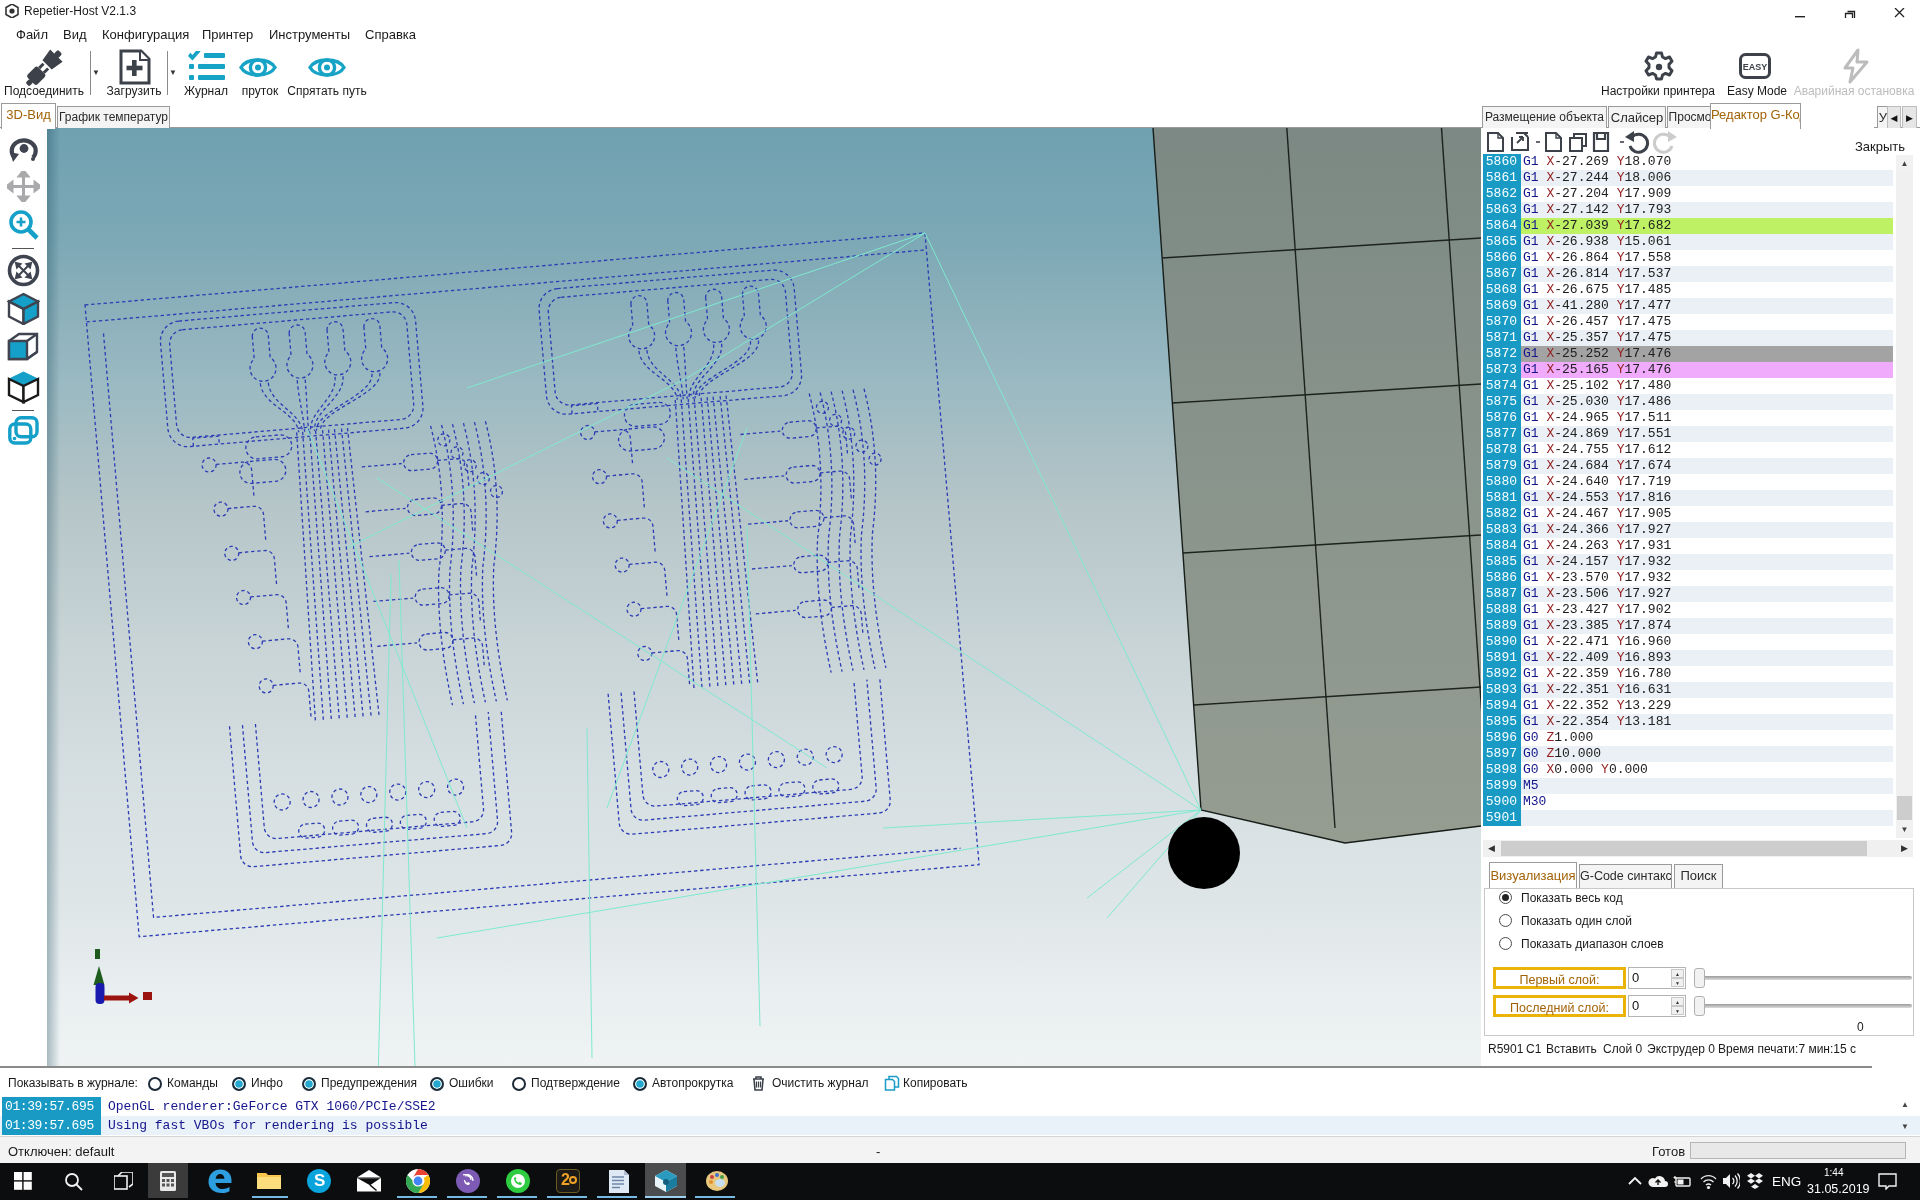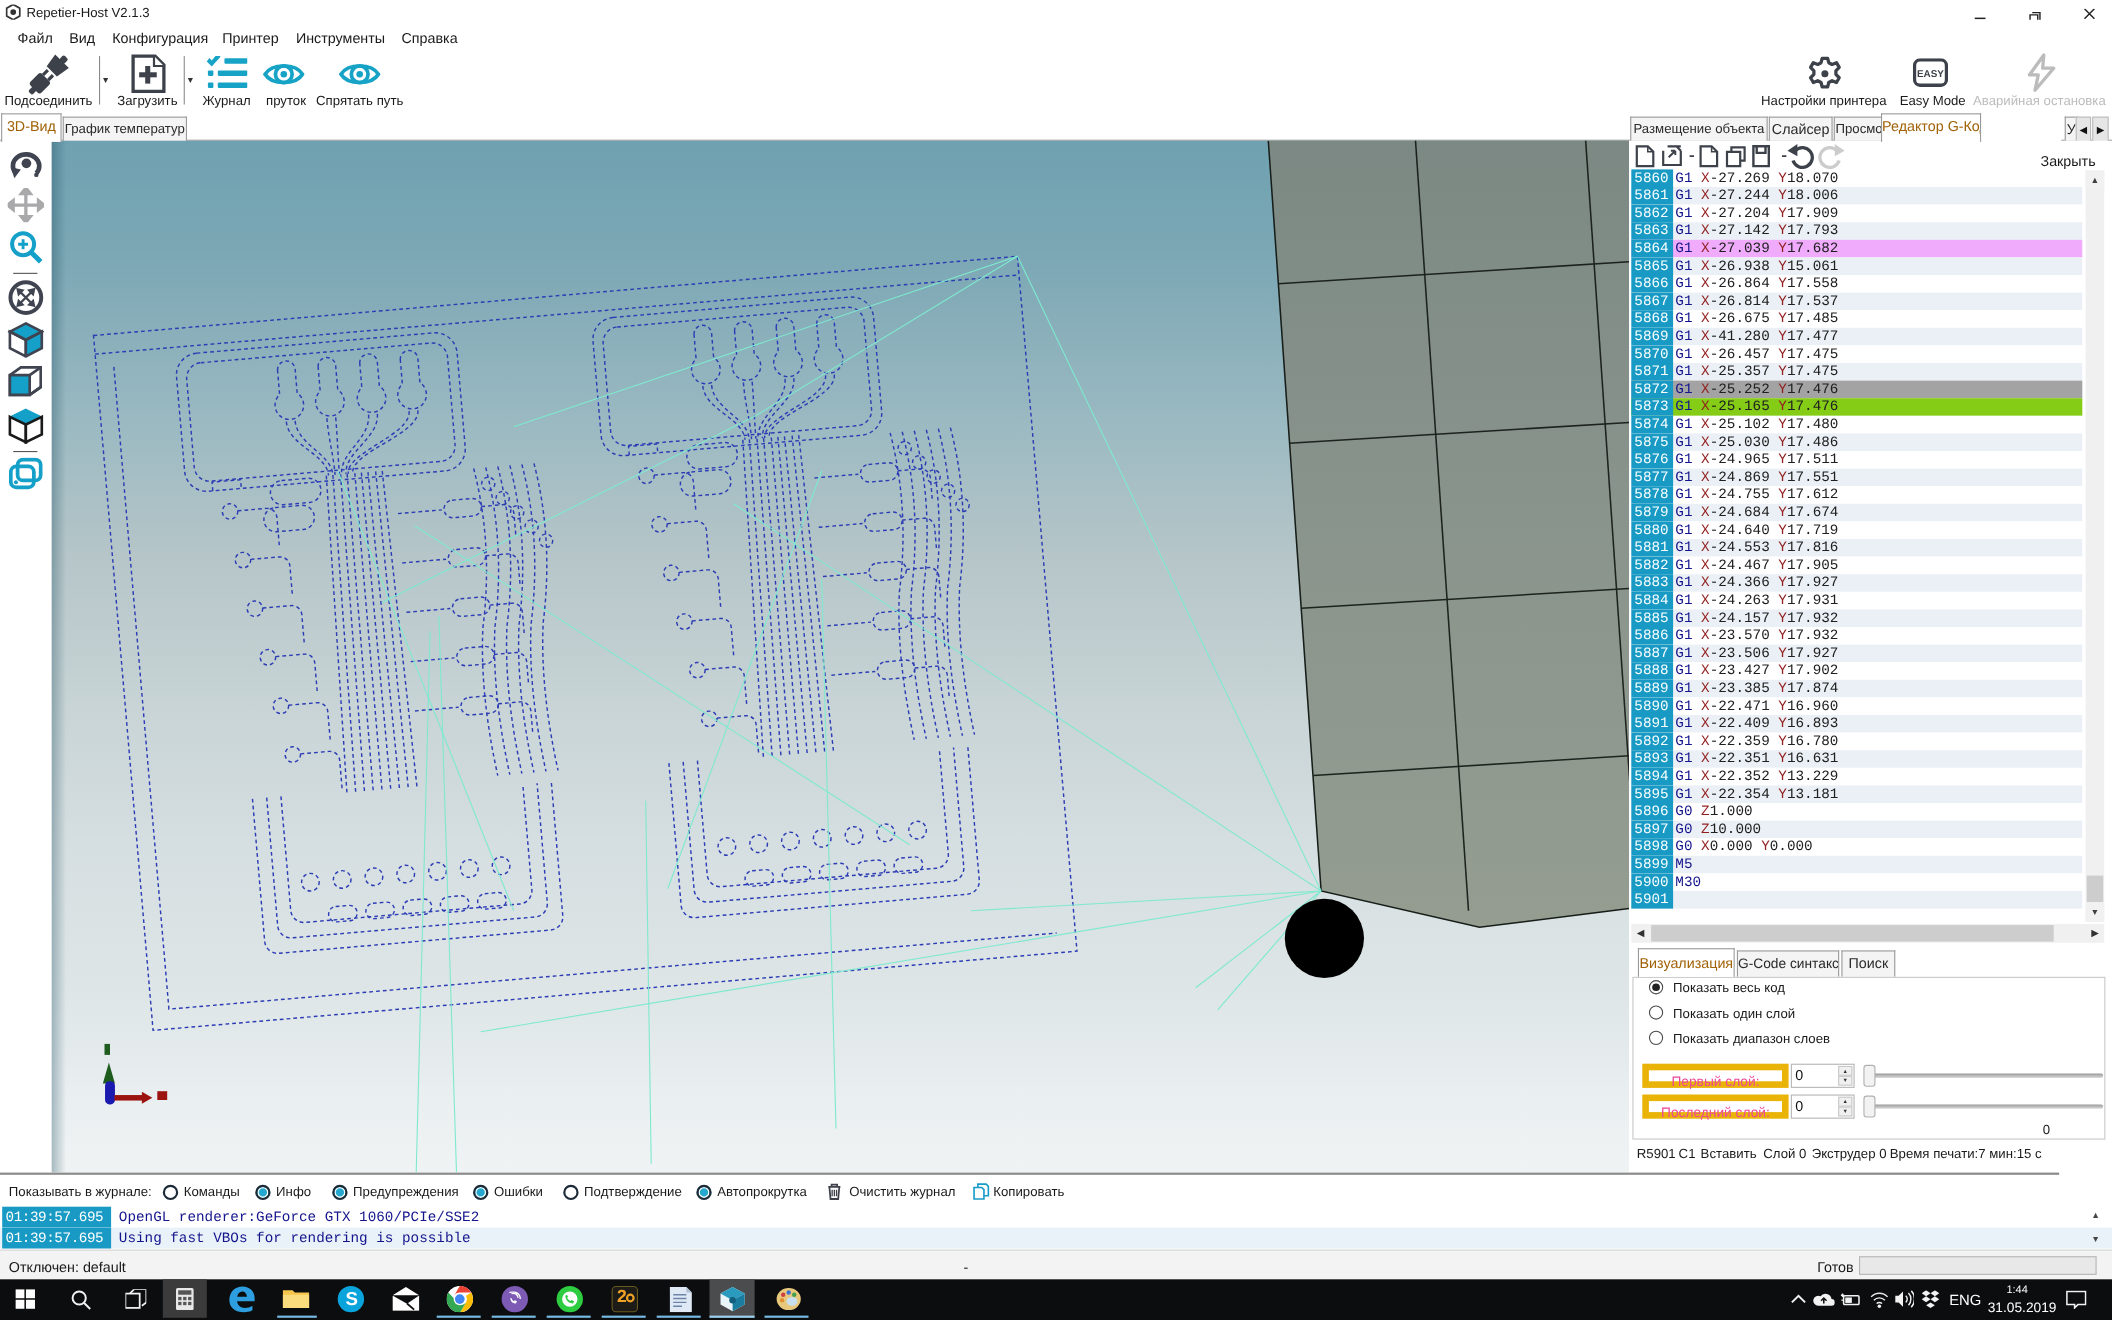--- a/index.html
+++ b/index.html
@@ -27,21 +27,21 @@
 #rightpanel{left:1481px;top:128px;width:439px;height:938px;background:#ffffff;}
 
 .gr{position:absolute;left:0;width:410px;height:16px;line-height:16px;white-space:pre;}
 .gr .ln{position:absolute;left:0;top:0;width:38px;height:16px;background:#189ac4;color:#f8feff;text-align:right;padding-right:4px;}
 .gr .code{position:absolute;left:40px;top:0;}
 .g{color:#14148c;} .x{color:#931f1f;} .n{color:#202020;}
 
 .radio{position:absolute;width:13px;height:13px;border:1px solid #4a4a4a;border-radius:50%;background:#fff;}
 .radio.on::after{content:"";position:absolute;left:2px;top:2px;width:7px;height:7px;border-radius:50%;background:#222;}
 .rp-lbl{position:absolute;font-size:12px;color:#1a1a1a;}
-.layer-btn{position:absolute;width:133px;height:22px;border:6px solid #eab308;font-size:12.5px;color:#ec4899;
+.layer-btn{position:absolute;width:133px;height:22px;border:3px solid #eab308;font-size:12.5px;color:#a16207;
  text-align:center;line-height:20px;background:#fff;}
 .spin{position:absolute;width:58px;height:22px;border:1px solid #b4b4b4;background:#fff;font-size:13px;color:#111;padding:2px 0 0 3px;}
 .spb{position:absolute;right:1px;width:13px;height:9px;background:#f0f0f0;border:1px solid #c8c8c8;font-size:5px;color:#333;text-align:center;line-height:8px;}
 .slider-track{position:absolute;height:4px;background:linear-gradient(180deg,#9a9a9a,#dcdcdc);border-radius:2px;}
 .slider-thumb{position:absolute;width:11px;height:20px;background:#f2f2f2;border:1px solid #b0b0b0;border-radius:3px;}
 
 #logsec{left:0;top:1066px;width:1872px;height:70px;background:#ffffff;border-top:2px solid #8a8a8a;}
 .logline{position:absolute;left:0;width:1920px;height:19px;font-family:"Liberation Mono",monospace;font-size:13px;line-height:19px;white-space:pre;}
 .logline .ts{position:absolute;left:2px;top:0;width:99px;height:19px;background:#189ac4;color:#fff;padding-left:3px;letter-spacing:-0.4px;}
 .logline .msg{position:absolute;left:108px;top:0;color:#14148c;}
@@ -456,30 +456,30 @@
   <polygon points="182,1 182,12 191,7" fill="#cccccc" stroke="none"></polygon>
  </g>
 </svg>
 <div class="abs" style="left:1855px;top:139px;font-size:13px;color:#1a1a1a">Закрыть</div>
 
 <div class="abs" id="gc-edit" style="left:1483px;top:154px;width:410px;height:674px;font-family:'Liberation Mono',monospace;font-size:13px;">
 <div class="gr" style="top:0px;background:#ffffff"><span class="ln">5860</span><span class="code"><span class="g">G1</span>&nbsp;<span class="x">X</span><span class="n">-27.269</span>&nbsp;<span class="x">Y</span><span class="n">18.070</span></span></div>
 <div class="gr" style="top:16px;background:#eaf0f5"><span class="ln">5861</span><span class="code"><span class="g">G1</span>&nbsp;<span class="x">X</span><span class="n">-27.244</span>&nbsp;<span class="x">Y</span><span class="n">18.006</span></span></div>
 <div class="gr" style="top:32px;background:#ffffff"><span class="ln">5862</span><span class="code"><span class="g">G1</span>&nbsp;<span class="x">X</span><span class="n">-27.204</span>&nbsp;<span class="x">Y</span><span class="n">17.909</span></span></div>
 <div class="gr" style="top:48px;background:#eaf0f5"><span class="ln">5863</span><span class="code"><span class="g">G1</span>&nbsp;<span class="x">X</span><span class="n">-27.142</span>&nbsp;<span class="x">Y</span><span class="n">17.793</span></span></div>
-<div class="gr" style="top:64px;background:#f0abfc"><span class="ln">5864</span><span class="code"><span class="g">G1</span>&nbsp;<span class="x">X</span><span class="n">-27.039</span>&nbsp;<span class="x">Y</span><span class="n">17.682</span></span></div>
+<div class="gr" style="top:64px;background:#bef264"><span class="ln">5864</span><span class="code"><span class="g">G1</span>&nbsp;<span class="x">X</span><span class="n">-27.039</span>&nbsp;<span class="x">Y</span><span class="n">17.682</span></span></div>
 <div class="gr" style="top:80px;background:#eaf0f5"><span class="ln">5865</span><span class="code"><span class="g">G1</span>&nbsp;<span class="x">X</span><span class="n">-26.938</span>&nbsp;<span class="x">Y</span><span class="n">15.061</span></span></div>
 <div class="gr" style="top:96px;background:#ffffff"><span class="ln">5866</span><span class="code"><span class="g">G1</span>&nbsp;<span class="x">X</span><span class="n">-26.864</span>&nbsp;<span class="x">Y</span><span class="n">17.558</span></span></div>
 <div class="gr" style="top:112px;background:#eaf0f5"><span class="ln">5867</span><span class="code"><span class="g">G1</span>&nbsp;<span class="x">X</span><span class="n">-26.814</span>&nbsp;<span class="x">Y</span><span class="n">17.537</span></span></div>
 <div class="gr" style="top:128px;background:#ffffff"><span class="ln">5868</span><span class="code"><span class="g">G1</span>&nbsp;<span class="x">X</span><span class="n">-26.675</span>&nbsp;<span class="x">Y</span><span class="n">17.485</span></span></div>
 <div class="gr" style="top:144px;background:#eaf0f5"><span class="ln">5869</span><span class="code"><span class="g">G1</span>&nbsp;<span class="x">X</span><span class="n">-41.280</span>&nbsp;<span class="x">Y</span><span class="n">17.477</span></span></div>
 <div class="gr" style="top:160px;background:#ffffff"><span class="ln">5870</span><span class="code"><span class="g">G1</span>&nbsp;<span class="x">X</span><span class="n">-26.457</span>&nbsp;<span class="x">Y</span><span class="n">17.475</span></span></div>
 <div class="gr" style="top:176px;background:#eaf0f5"><span class="ln">5871</span><span class="code"><span class="g">G1</span>&nbsp;<span class="x">X</span><span class="n">-25.357</span>&nbsp;<span class="x">Y</span><span class="n">17.475</span></span></div>
 <div class="gr" style="top:192px;background:#a3a3a3"><span class="ln">5872</span><span class="code"><span class="g">G1</span>&nbsp;<span class="x">X</span><span class="n">-25.252</span>&nbsp;<span class="x">Y</span><span class="n">17.476</span></span></div>
-<div class="gr" style="top:208px;background:#84cc16"><span class="ln">5873</span><span class="code"><span class="g">G1</span>&nbsp;<span class="x">X</span><span class="n">-25.165</span>&nbsp;<span class="x">Y</span><span class="n">17.476</span></span></div>
+<div class="gr" style="top:208px;background:#f0abfc"><span class="ln">5873</span><span class="code"><span class="g">G1</span>&nbsp;<span class="x">X</span><span class="n">-25.165</span>&nbsp;<span class="x">Y</span><span class="n">17.476</span></span></div>
 <div class="gr" style="top:224px;background:#ffffff"><span class="ln">5874</span><span class="code"><span class="g">G1</span>&nbsp;<span class="x">X</span><span class="n">-25.102</span>&nbsp;<span class="x">Y</span><span class="n">17.480</span></span></div>
 <div class="gr" style="top:240px;background:#eaf0f5"><span class="ln">5875</span><span class="code"><span class="g">G1</span>&nbsp;<span class="x">X</span><span class="n">-25.030</span>&nbsp;<span class="x">Y</span><span class="n">17.486</span></span></div>
 <div class="gr" style="top:256px;background:#ffffff"><span class="ln">5876</span><span class="code"><span class="g">G1</span>&nbsp;<span class="x">X</span><span class="n">-24.965</span>&nbsp;<span class="x">Y</span><span class="n">17.511</span></span></div>
 <div class="gr" style="top:272px;background:#eaf0f5"><span class="ln">5877</span><span class="code"><span class="g">G1</span>&nbsp;<span class="x">X</span><span class="n">-24.869</span>&nbsp;<span class="x">Y</span><span class="n">17.551</span></span></div>
 <div class="gr" style="top:288px;background:#ffffff"><span class="ln">5878</span><span class="code"><span class="g">G1</span>&nbsp;<span class="x">X</span><span class="n">-24.755</span>&nbsp;<span class="x">Y</span><span class="n">17.612</span></span></div>
 <div class="gr" style="top:304px;background:#eaf0f5"><span class="ln">5879</span><span class="code"><span class="g">G1</span>&nbsp;<span class="x">X</span><span class="n">-24.684</span>&nbsp;<span class="x">Y</span><span class="n">17.674</span></span></div>
 <div class="gr" style="top:320px;background:#ffffff"><span class="ln">5880</span><span class="code"><span class="g">G1</span>&nbsp;<span class="x">X</span><span class="n">-24.640</span>&nbsp;<span class="x">Y</span><span class="n">17.719</span></span></div>
 <div class="gr" style="top:336px;background:#eaf0f5"><span class="ln">5881</span><span class="code"><span class="g">G1</span>&nbsp;<span class="x">X</span><span class="n">-24.553</span>&nbsp;<span class="x">Y</span><span class="n">17.816</span></span></div>
 <div class="gr" style="top:352px;background:#ffffff"><span class="ln">5882</span><span class="code"><span class="g">G1</span>&nbsp;<span class="x">X</span><span class="n">-24.467</span>&nbsp;<span class="x">Y</span><span class="n">17.905</span></span></div>
 <div class="gr" style="top:368px;background:#eaf0f5"><span class="ln">5883</span><span class="code"><span class="g">G1</span>&nbsp;<span class="x">X</span><span class="n">-24.366</span>&nbsp;<span class="x">Y</span><span class="n">17.927</span></span></div>

